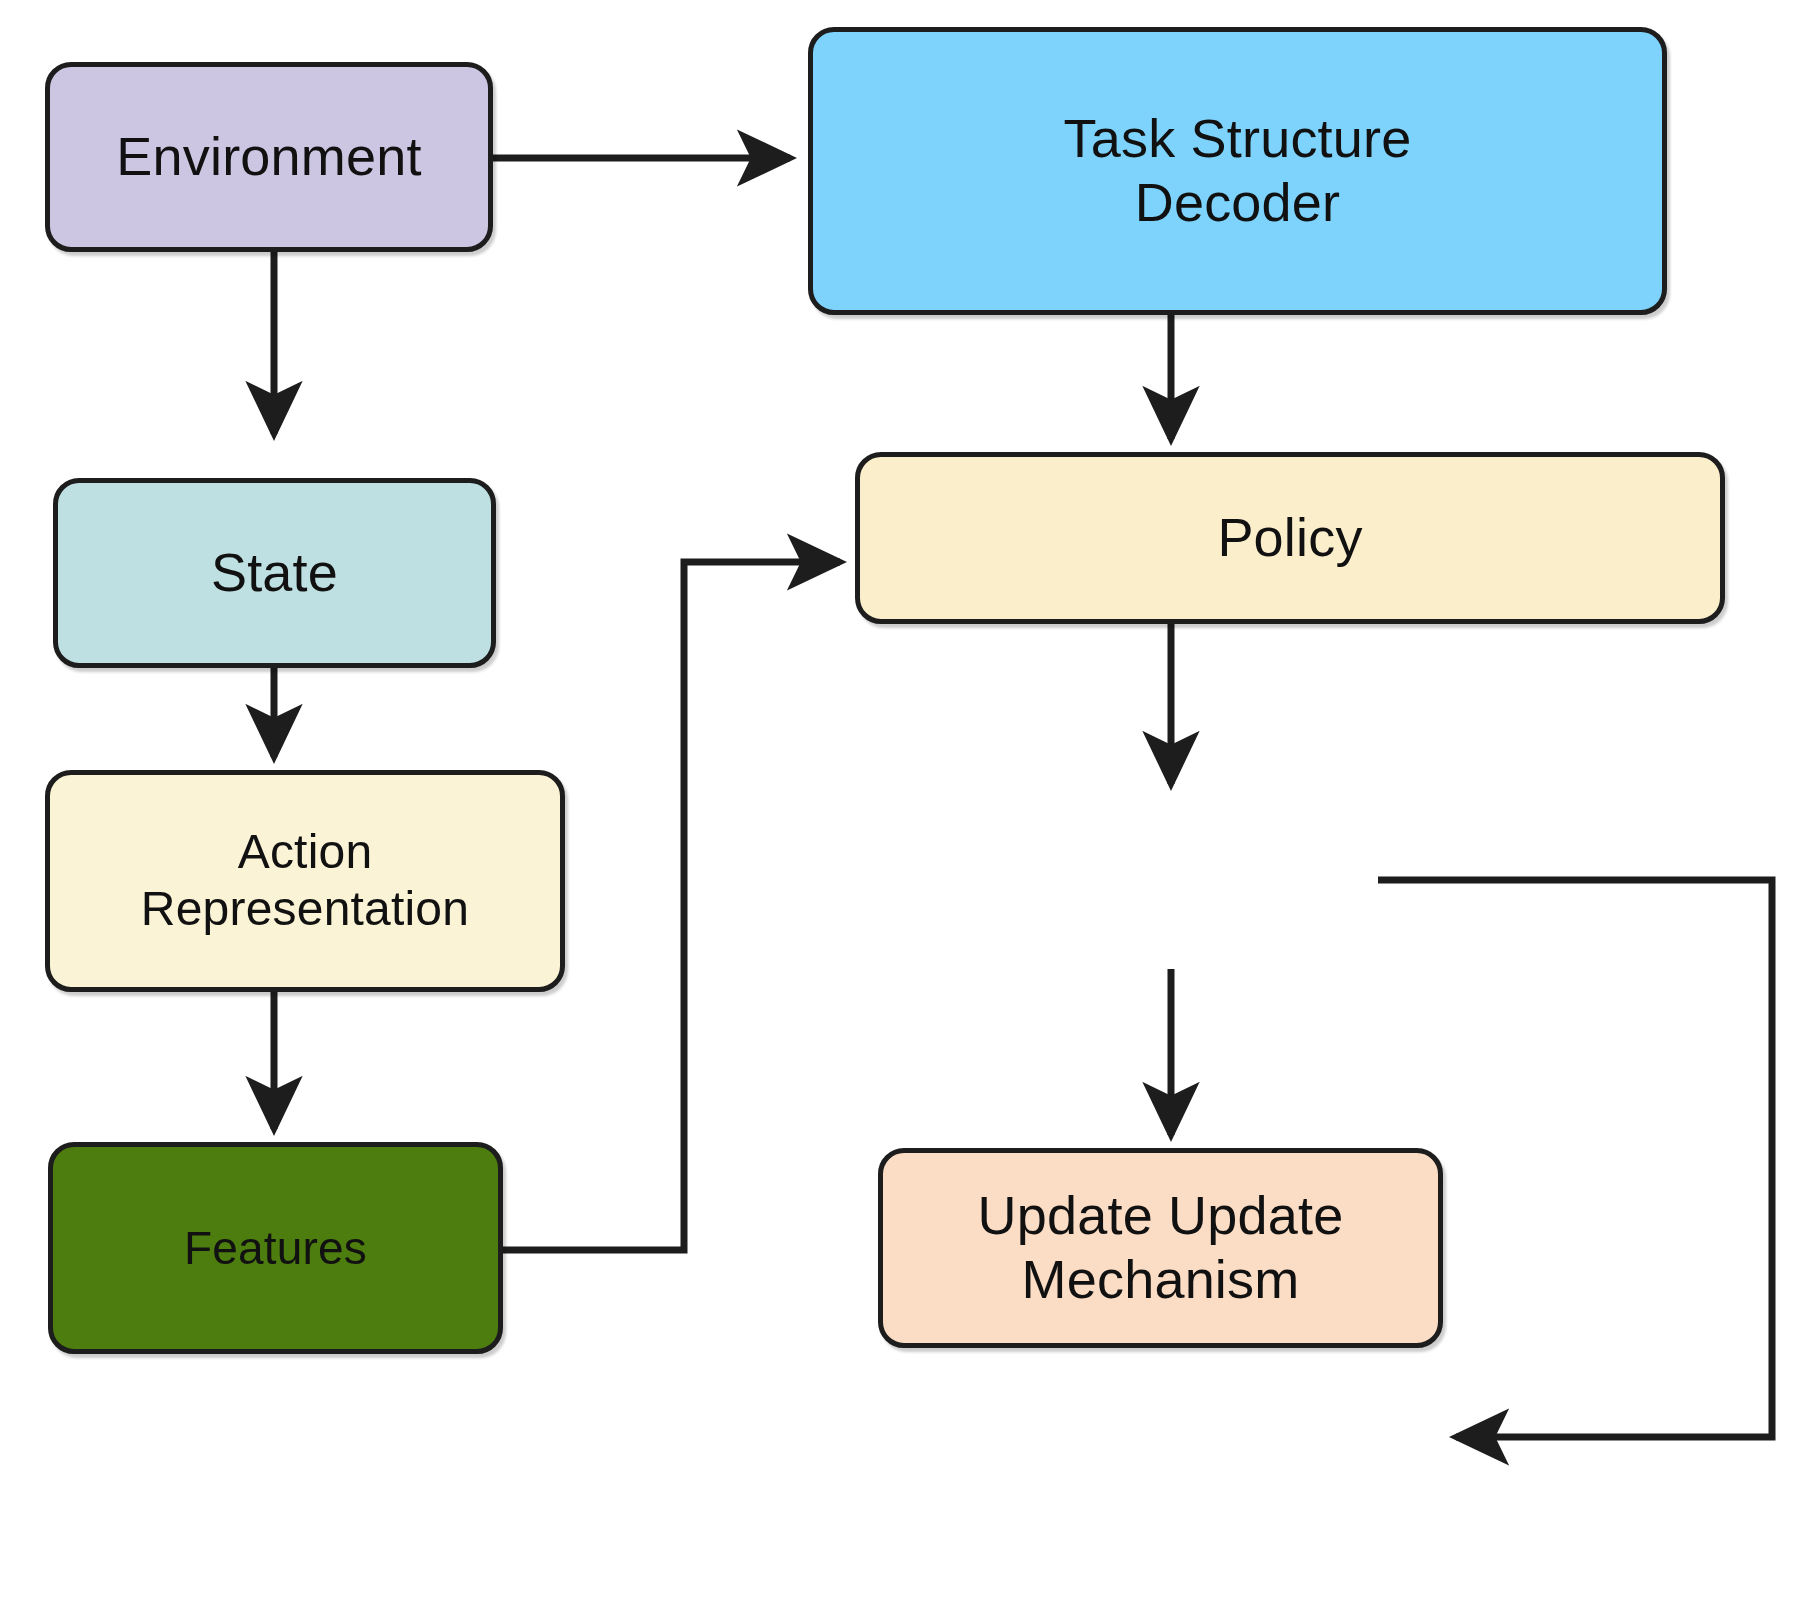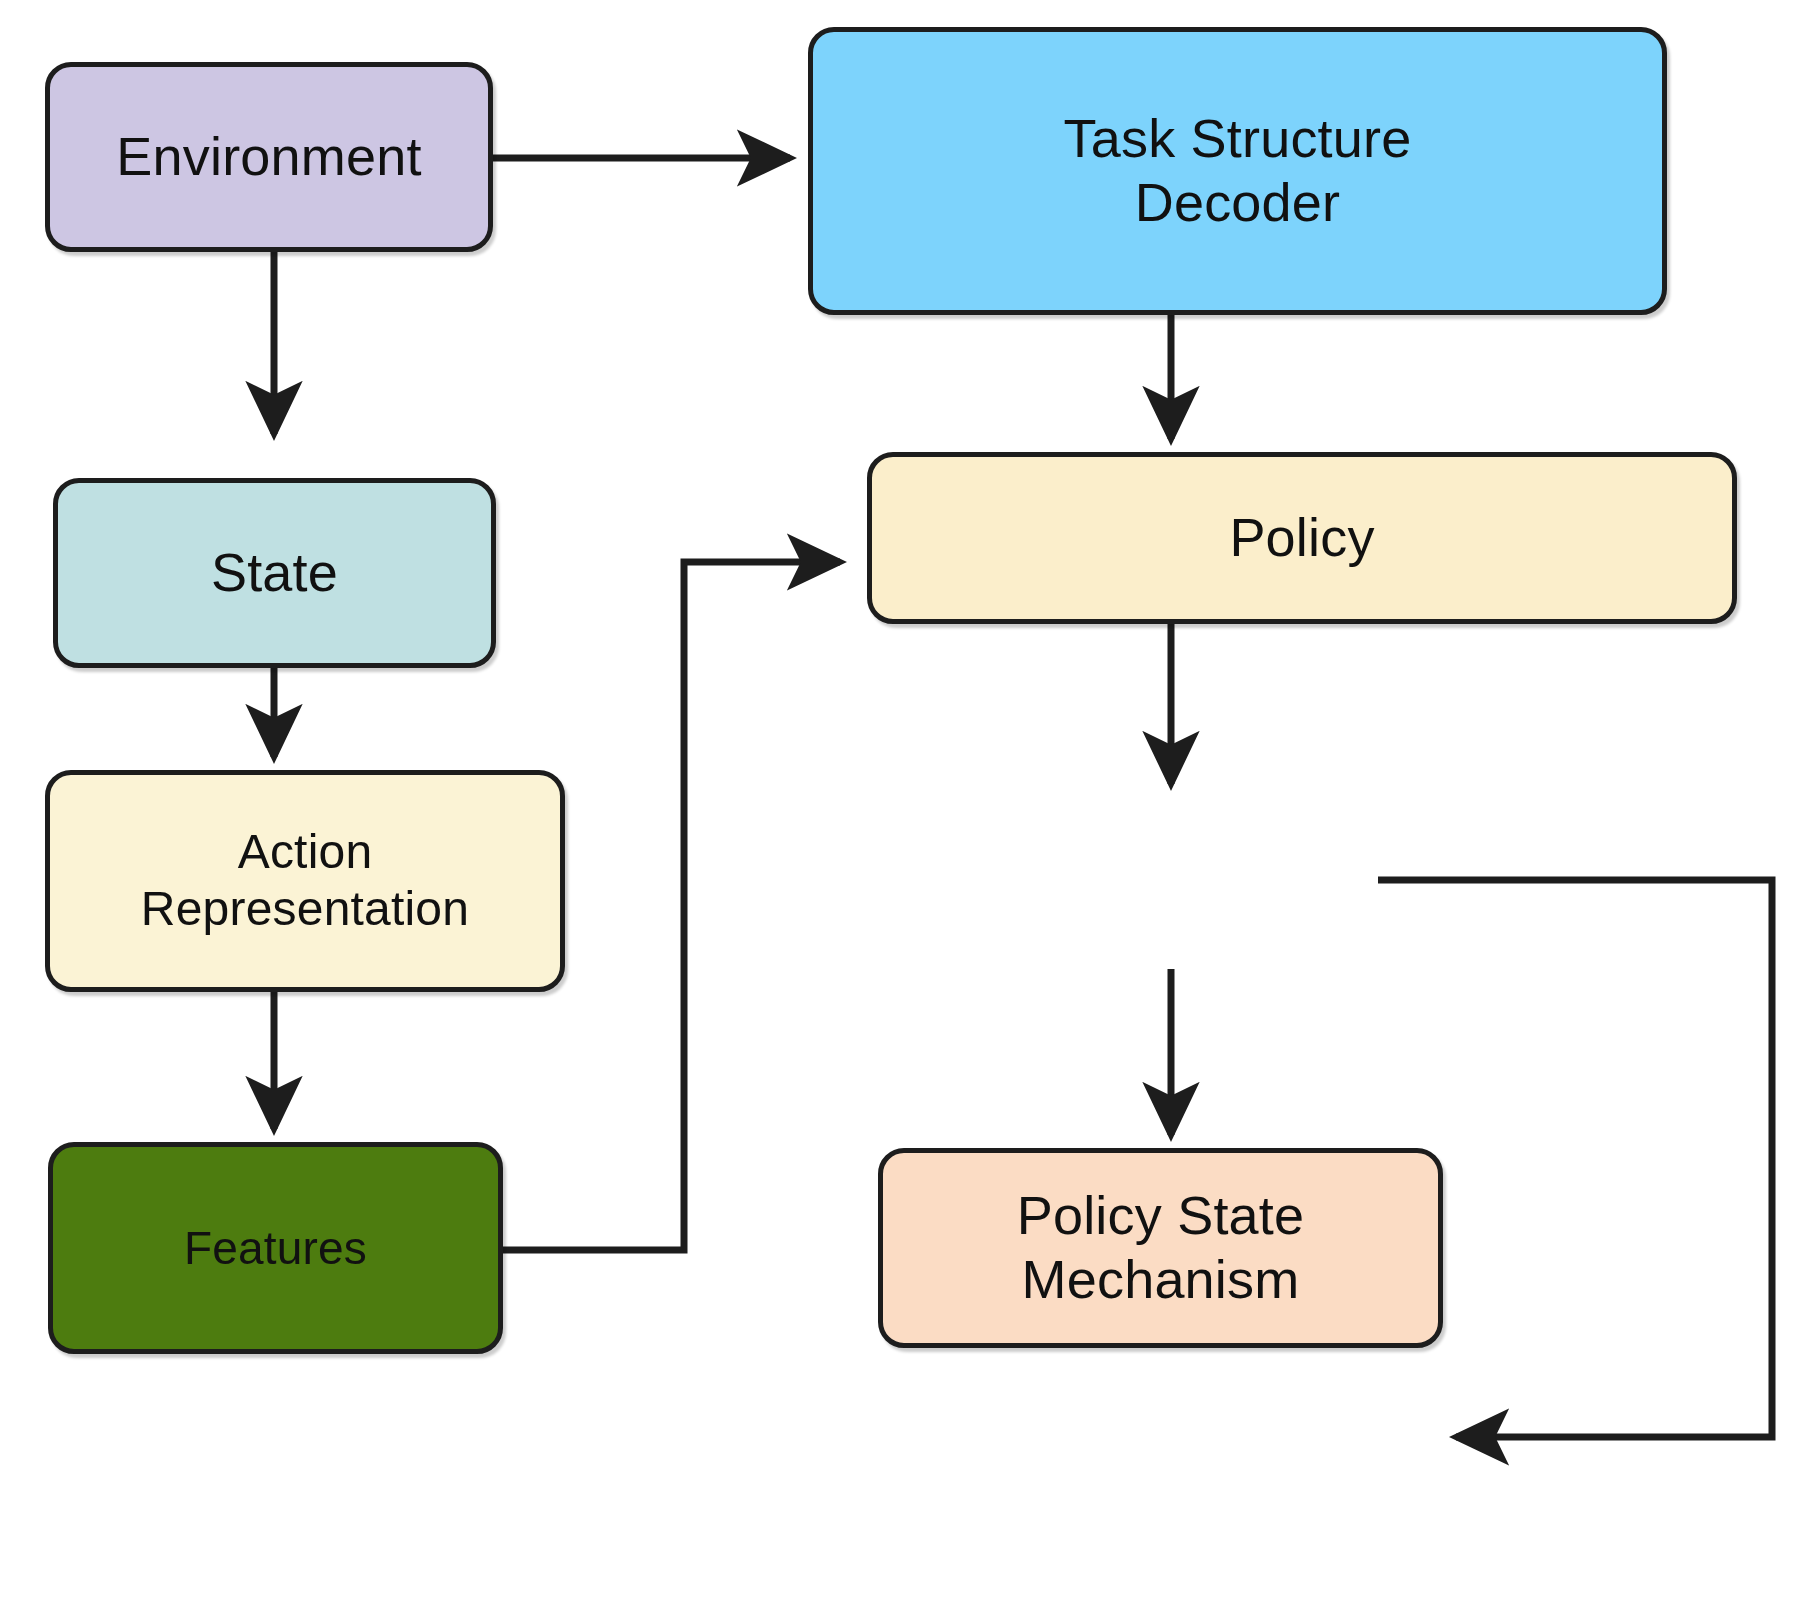--- a/index.html
+++ b/index.html
@@ -84,32 +84,32 @@
 
   <div class="node" style="left:808px; top:27px; width:859px; height:288px; background:#7dd3fc; font-size:54px;">
     <span class="lbl">Task Structure
 Decoder</span>
   </div>
 
   <div class="node" style="left:53px; top:447px; width:443px; height:190px; background:#bfe0e2; font-size:54px;margin-top:31px;">
     <span class="lbl">State</span>
   </div>
 
-  <div class="node" style="left:855px; top:452px; width:870px; height:172px; background:#fbeecb; font-size:54px;margin-left:12px;">
+  <div class="node" style="left:855px; top:452px; width:870px; height:172px; background:#fbeecb; font-size:54px;">
     <span class="lbl">Policy</span>
   </div>
 
   <div class="node" style="left:45px; top:770px; width:520px; height:222px; background:#fbf3d5; font-size:48px;">
     <span class="lbl">Action
 Representation</span>
   </div>
 
 
   <div class="node" style="left:48px; top:1142px; width:455px; height:212px; background:#4d7c0f; font-size:46px;">
     <span class="lbl">Features</span>
   </div>
 
   <div class="node" style="left:878px; top:1148px; width:565px; height:200px; background:#fbdcc4; font-size:54px;">
-    <span class="lbl">Policy State
+    <span class="lbl">Update Update
 Mechanism</span>
   </div>
 
 </div>
 
 </body></html>

